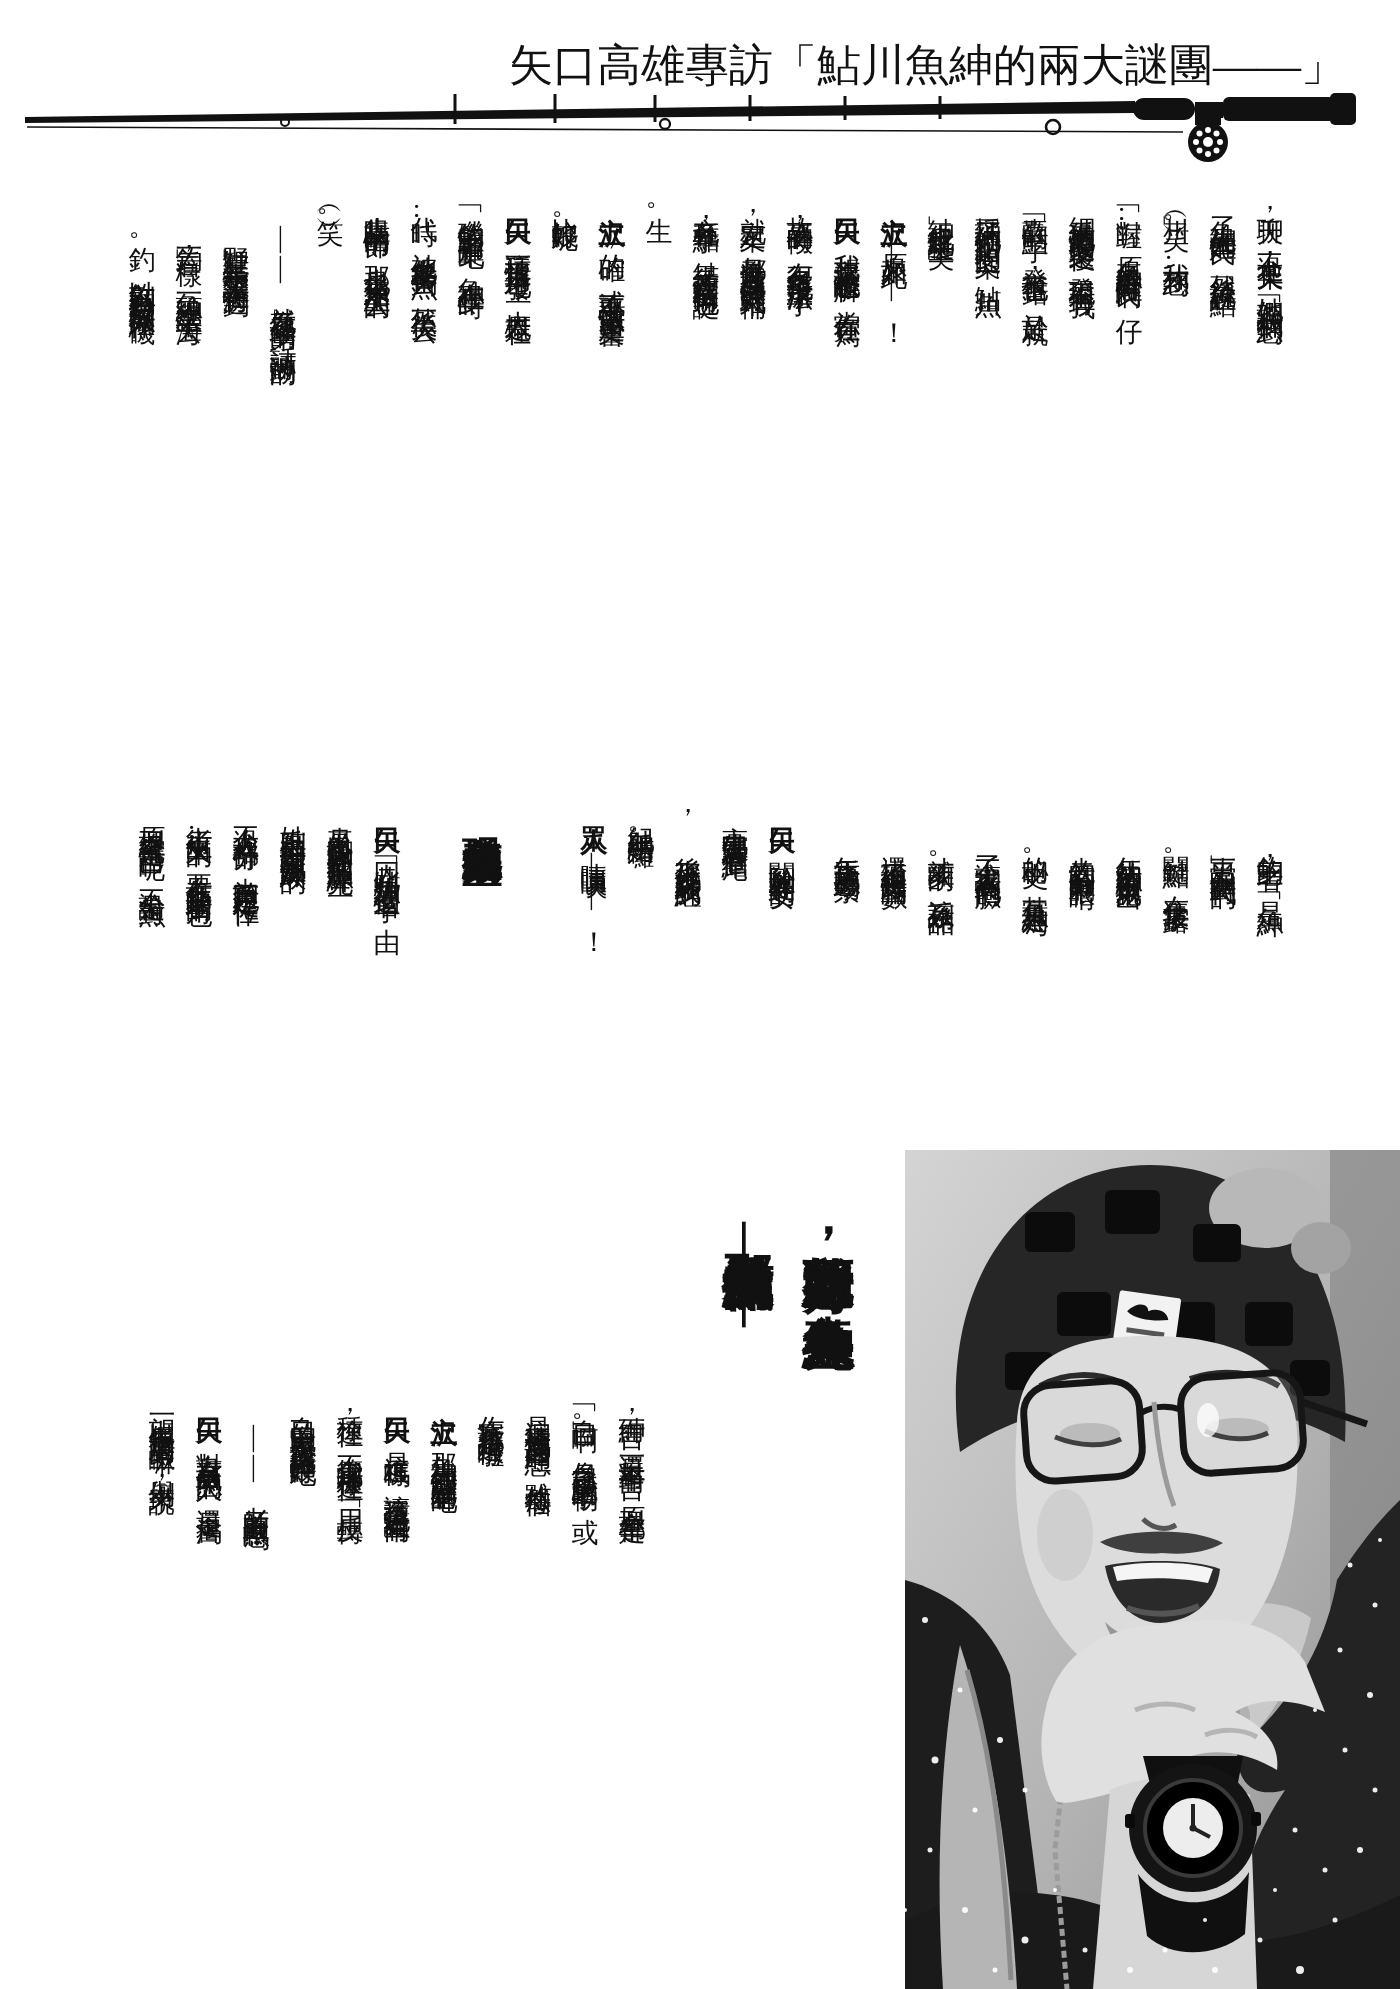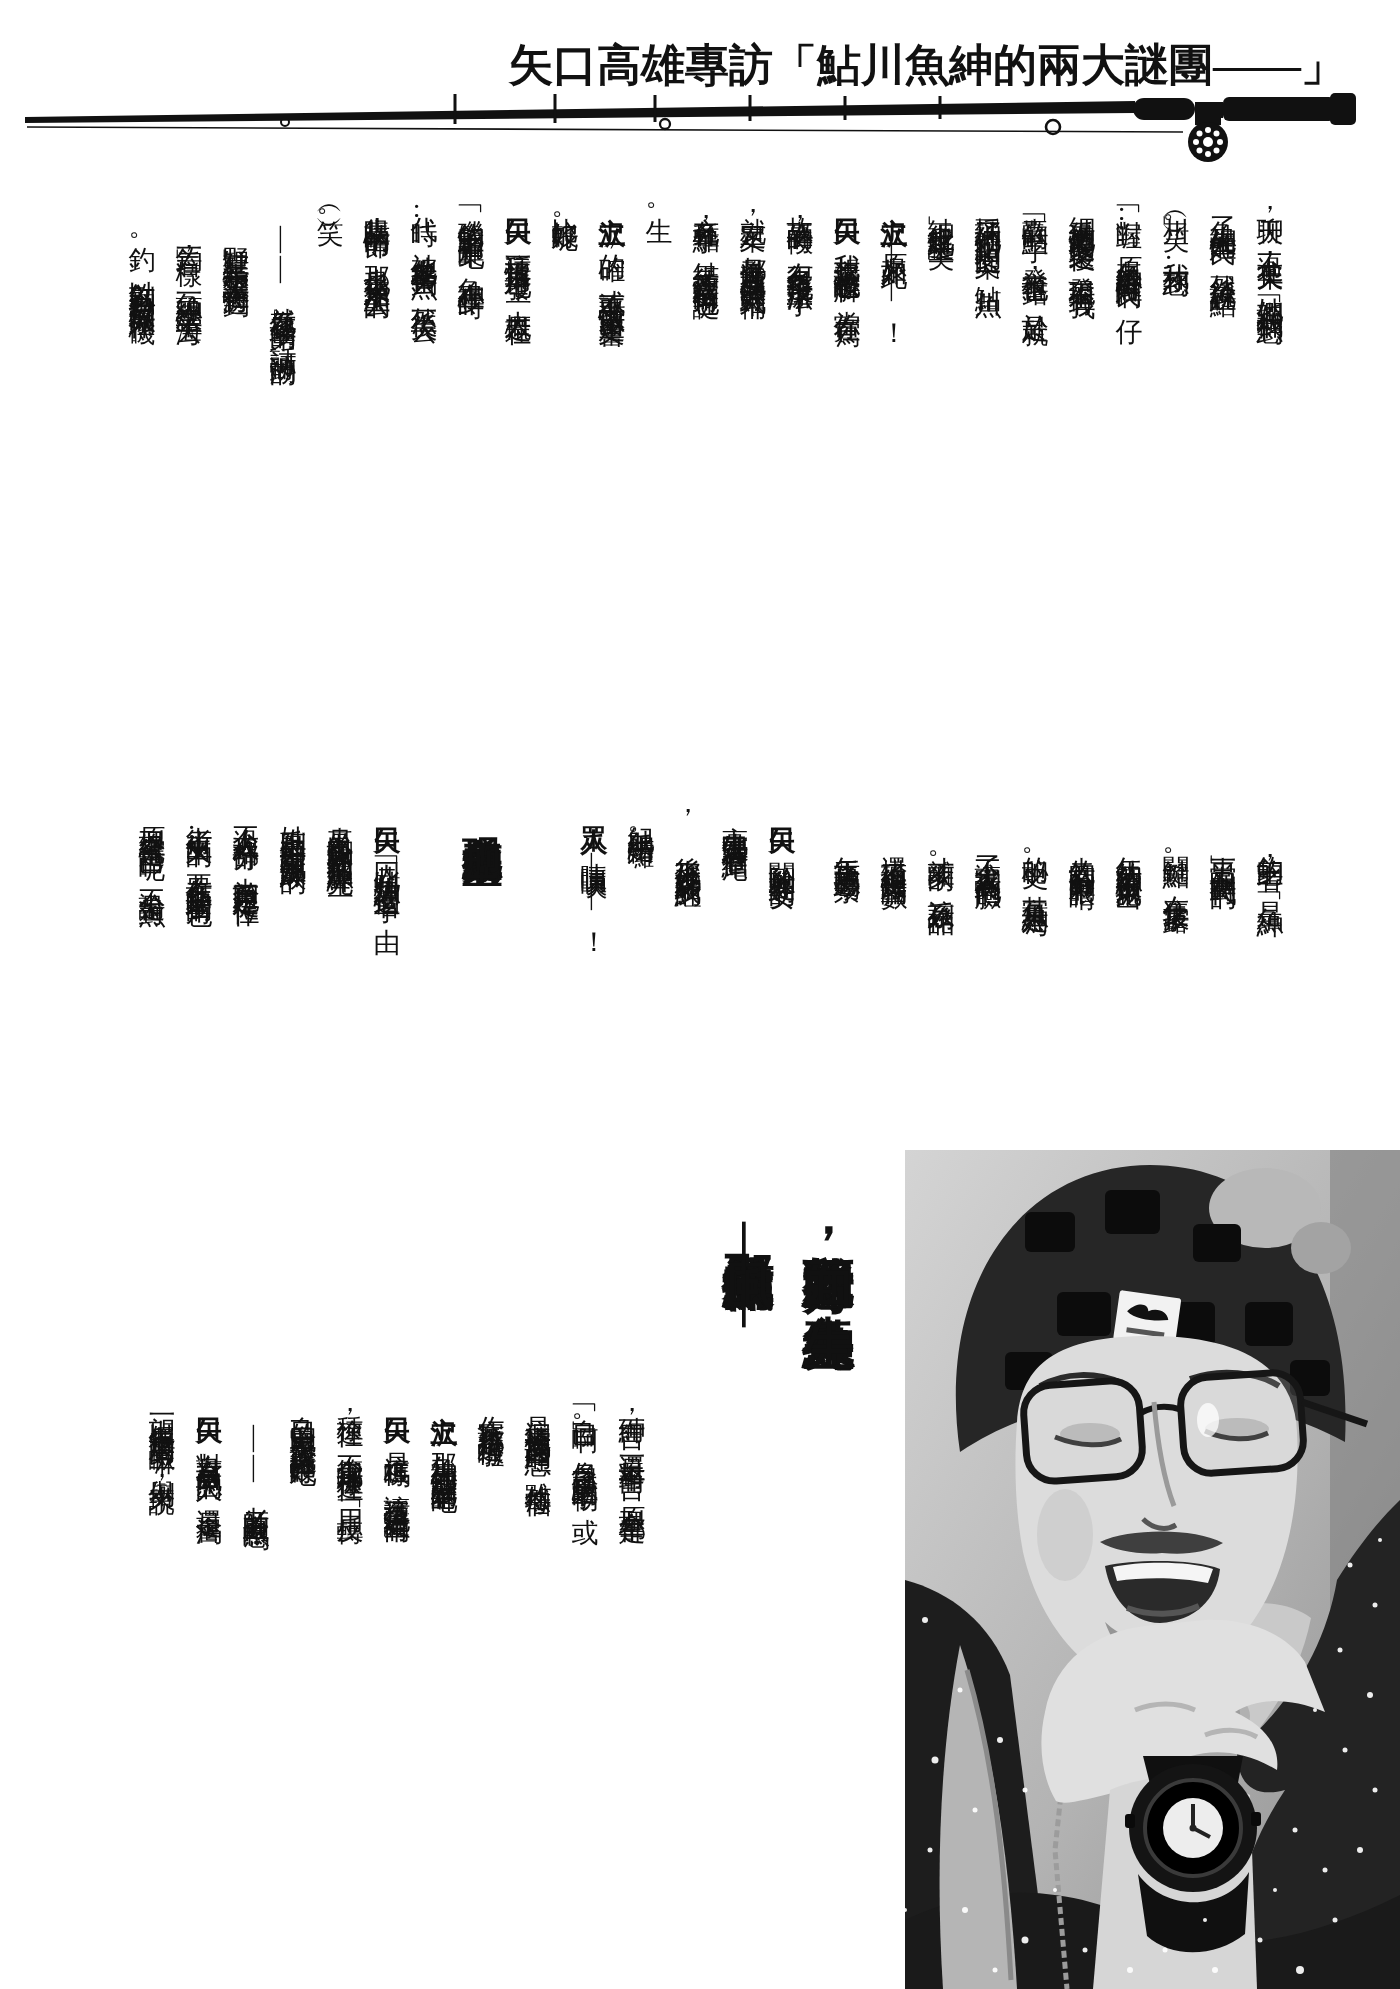--- a/index.html
+++ b/index.html
@@ -3,21 +3,21 @@
 <meta charset="utf-8">
 <style>
   html,body{margin:0;padding:0}
   body{
     width:1400px;height:1989px;position:relative;overflow:hidden;
     background:#ffffff;color:#111;
     font-family:"Liberation Serif","DejaVu Serif",serif;
   }
   #page-title{
     position:absolute;top:36px;right:55px;
-    font-size:44px;font-weight:700;white-space:nowrap;letter-spacing:0px;
+    font-size:44px;font-weight:400;white-space:nowrap;letter-spacing:0px;
   }
   #rod{position:absolute;left:25px;top:86px}
   .vblock{position:absolute;display:flex;flex-direction:row-reverse;gap:20px;align-items:flex-start}
   .vcol{
     writing-mode:vertical-rl;font-size:27px;line-height:1;
     letter-spacing:3px;white-space:nowrap;
   }
   .vcol .spk{font-weight:700;font-family:"Liberation Sans","DejaVu Sans",sans-serif}
   #block1{top:196px;right:117px;height:506px}
   #block2a{top:805px;right:117px;height:334px}

